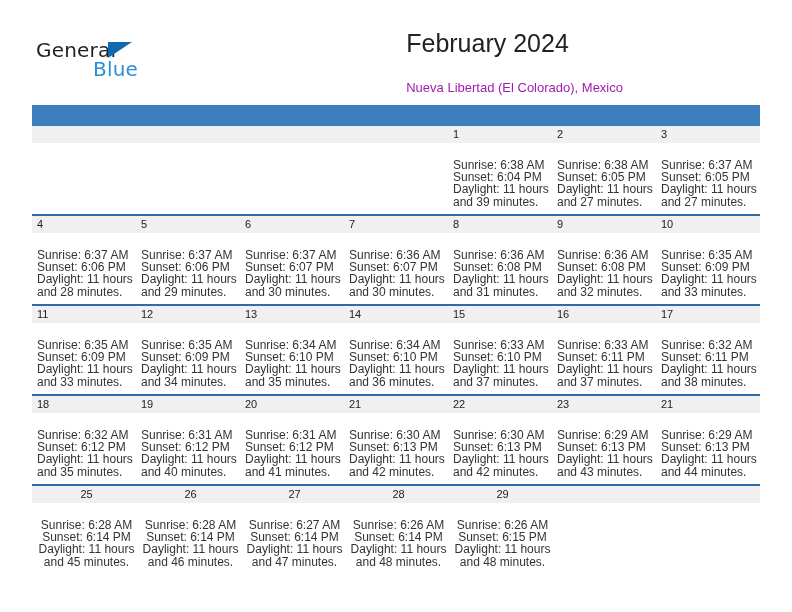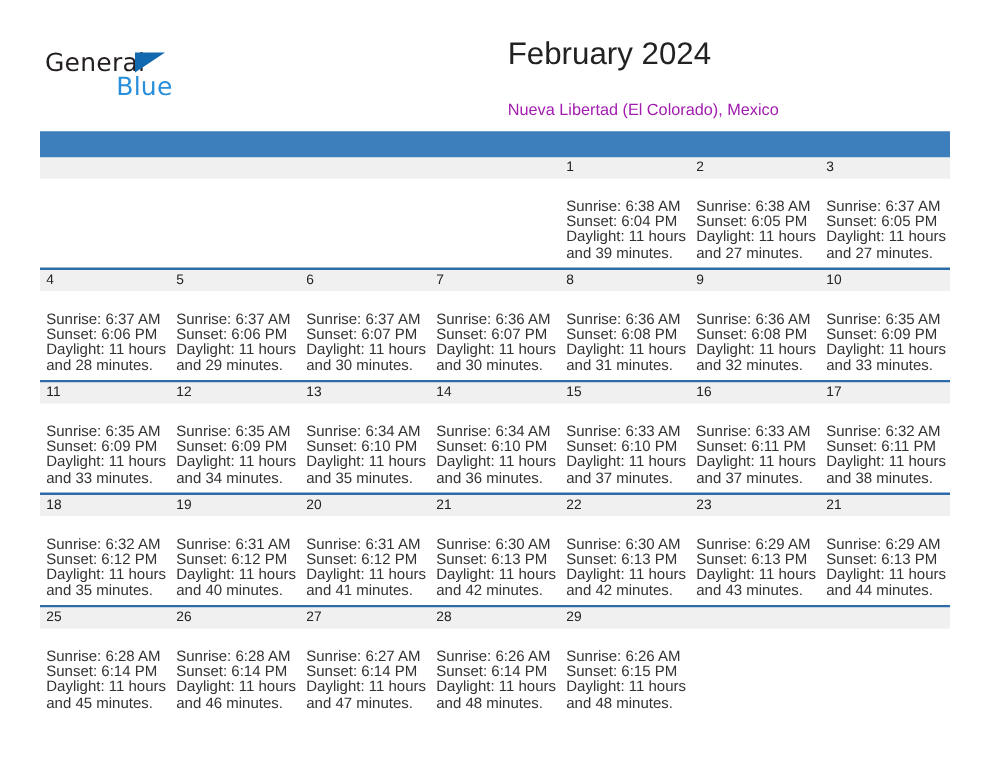--- a/index.html
+++ b/index.html
@@ -106,20 +106,21 @@
     white-space: nowrap;
     overflow: hidden;
   }
   .week-row {
     position: relative;
     border-bottom: 2px solid #2d6ca8;
     height: 88px;
   }
   .week-row:last-child {
     border-bottom: none;
+    text-align: center;
   }
   .daynum-band {
     display: flex;
     background: #f0f0f0;
     height: 17px;
   }
   .daynum {
     width: 104px;
     box-sizing: border-box;
     padding-left: 5px;

